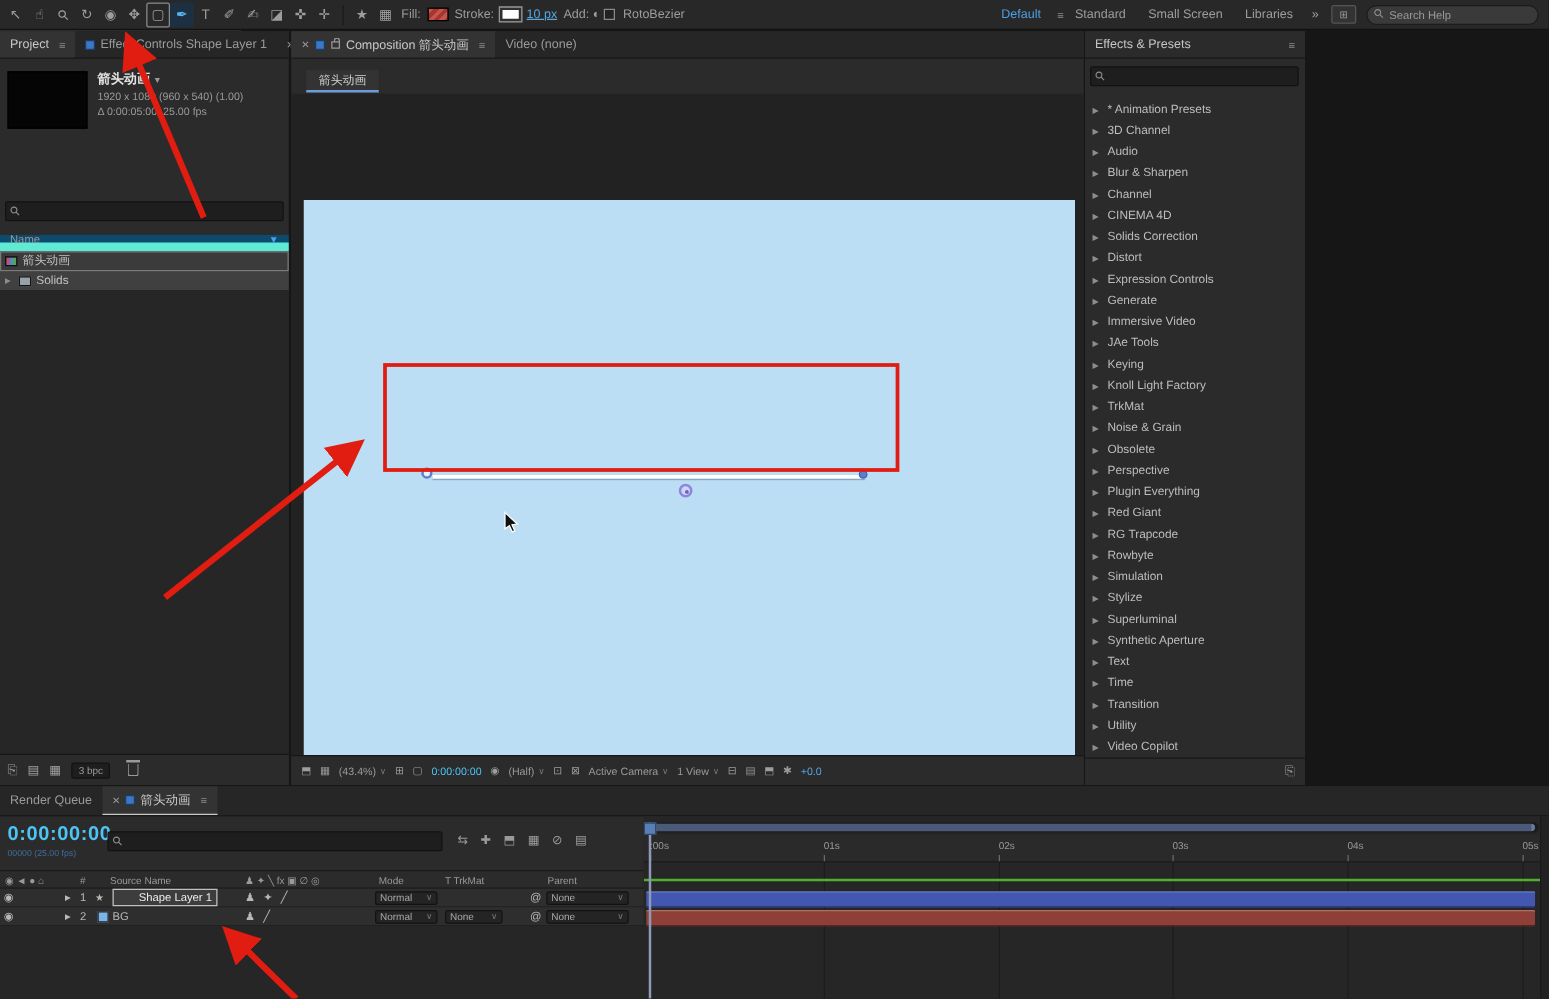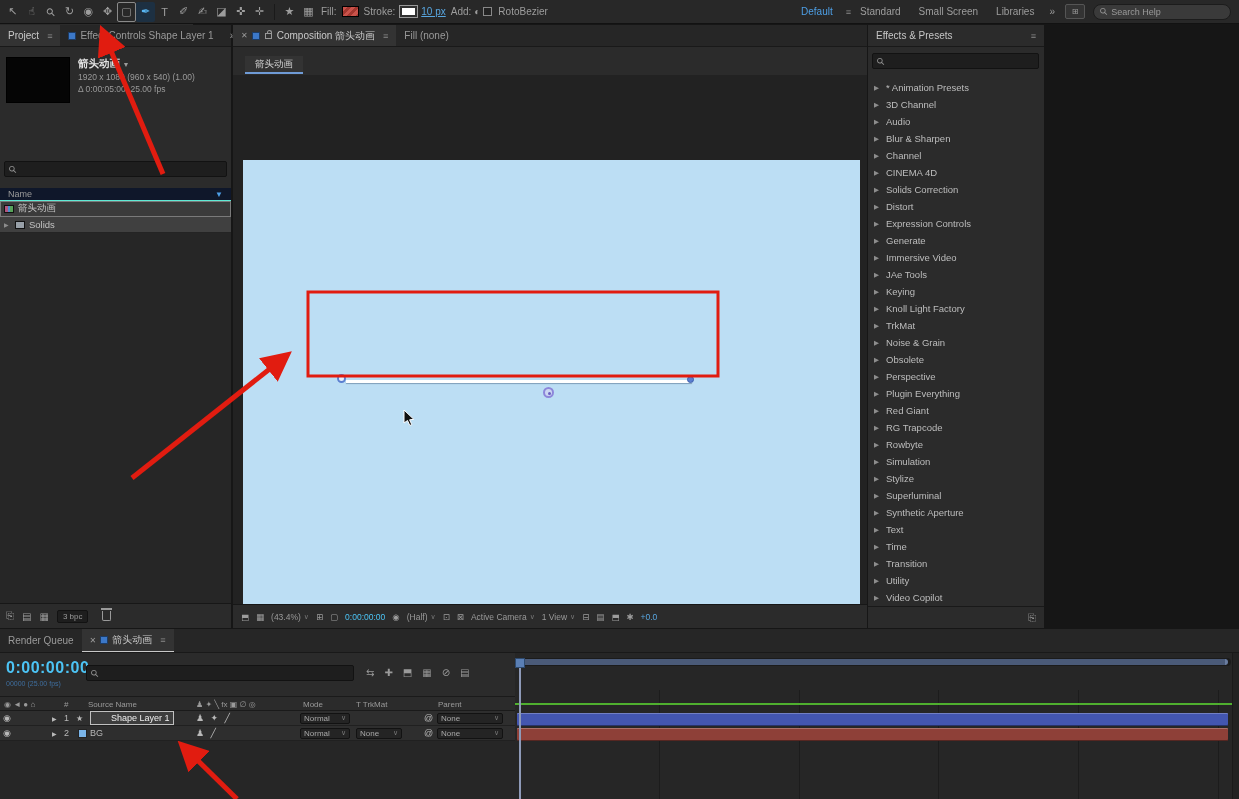--- a/index.html
+++ b/index.html
@@ -38,21 +38,21 @@
 .searchbox{background:#1e1e1e;border:1px solid #121212;border-radius:2px;display:flex;align-items:center;gap:4px;padding:0 4px;color:#8a8a8a;position:absolute}
 .chev{font-size:7px;color:#777}
 .cyan{color:#4cc4f5}
 .blue{color:#58a6e0}
 
 #left-panel{left:0;top:25px;width:231px;height:603px}
 #thumb{position:absolute;left:6px;top:32px;width:64px;height:46px;background:#050505;border:1px solid #000}
 #comp-meta{position:absolute;left:78px;top:32px;font-size:8.5px;color:#9a9a9a;line-height:12px;white-space:nowrap}
 #comp-meta .nm{font-size:10.5px;color:#e2e2e2;font-weight:bold}
 #proj-search{left:4px;top:136px;width:223px;height:16px;font-size:9px}
-#name-hd{position:absolute;left:0;top:163px;width:231px;height:13px;background:#0f172a;border-bottom:1px solid #5eead4;display:flex;align-items:center;justify-content:space-between;font-size:9px;color:#9a9a9a;padding:0 8px}
+#name-hd{position:absolute;left:0;top:163px;width:231px;height:13px;background:#0c4a6e;border-bottom:7px solid #5eead4;display:flex;align-items:center;justify-content:space-between;font-size:9px;color:#9a9a9a;padding:0 8px}
 #name-hd .sort{color:#4d9fe6;font-size:8px}
 #proj-items{position:absolute;left:0;top:176px;width:231px}
 .prow{height:16px;display:flex;align-items:center;font-size:9.5px;color:#c2c2c2;gap:4px;padding:0 4px;border-bottom:1px solid #242424;background:#404040}
 .prow.selected{background:#3b3b3b;outline:1px solid #7a7a7a;outline-offset:-1px}
 .prow .tw{font-size:6px;color:#8d8d8d;width:7px}
 .comp-sq{width:10px;height:8px;background:linear-gradient(90deg,#b3557f 0 33%,#4a8fcc 33% 66%,#57a35a 66%);border:1px solid #111;flex:none}
 .folder-sq{width:10px;height:8px;background:#98a0a8;border:1px solid #111;flex:none}
 #proj-fill{position:absolute;left:0;top:208px;width:231px;height:370px;background:#262626}
 #proj-footer{position:absolute;left:0;top:578px;width:231px;height:25px;background:#2b2b2b;border-top:1px solid #171717;display:flex;align-items:center;gap:8px;padding:0 6px;font-size:10px;color:#9a9a9a}
 .chip{background:#1e1e1e;border:1px solid #121212;font-size:8px;padding:1px 5px;border-radius:2px}
@@ -221,21 +221,21 @@
 <section id="comp-panel" class="panel">
   <div class="ptabs">
     <div class="ptab active">
       <span class="close-ic">✕</span>
       <span class="panel-sq"></span>
       <span class="lock"></span>
       <span>Composition 箭头动画</span>
       <span class="menu-ic">≡</span>
     </div>
     <div class="ptab">
-      <span>Fill (none)</span>
+      <span>Video (none)</span>
     </div>
   </div>
   <div id="viewer-tab">
     <span>箭头动画</span>
   </div>
   <div id="viewer">
     <div id="comp-rect">
       <div class="shape-line"></div>
       <div class="ep1"></div>
       <div class="ep2"></div>
@@ -583,20 +583,34 @@
           </div>
         </div>
       </div>
     <div id="tl-left-fill"></div>
   </div>
 
   <div id="tl-right">
     <div id="navigator">
       <div id="nav-bar"></div>
     </div>
+    <div id="ruler">
+        <span class="rlabel" style="left: 5px;">:00s</span>
+        <span class="rtick" style="left: 5px;"></span>
+        <span class="rlabel" style="left: 144px;">01s</span>
+        <span class="rtick" style="left: 144px;"></span>
+        <span class="rlabel" style="left: 284px;">02s</span>
+        <span class="rtick" style="left: 284px;"></span>
+        <span class="rlabel" style="left: 423px;">03s</span>
+        <span class="rtick" style="left: 423px;"></span>
+        <span class="rlabel" style="left: 563px;">04s</span>
+        <span class="rtick" style="left: 563px;"></span>
+        <span class="rlabel" style="left: 703px;">05s</span>
+        <span class="rtick" style="left: 703px;"></span>
+      </div>
     <div id="green-line"></div>
     <div id="tracks">
         <div class="gline" style="left: 5px;"></div>
         <div class="gline" style="left: 144px;"></div>
         <div class="gline" style="left: 284px;"></div>
         <div class="gline" style="left: 423px;"></div>
         <div class="gline" style="left: 563px;"></div>
         <div class="gline" style="left: 703px;"></div>
         <div class="tbar noise" style="top: 23px; background: rgb(67, 86, 176);"></div>
         <div class="tbar noise" style="top: 38px; background: rgb(142, 64, 56);"></div>

